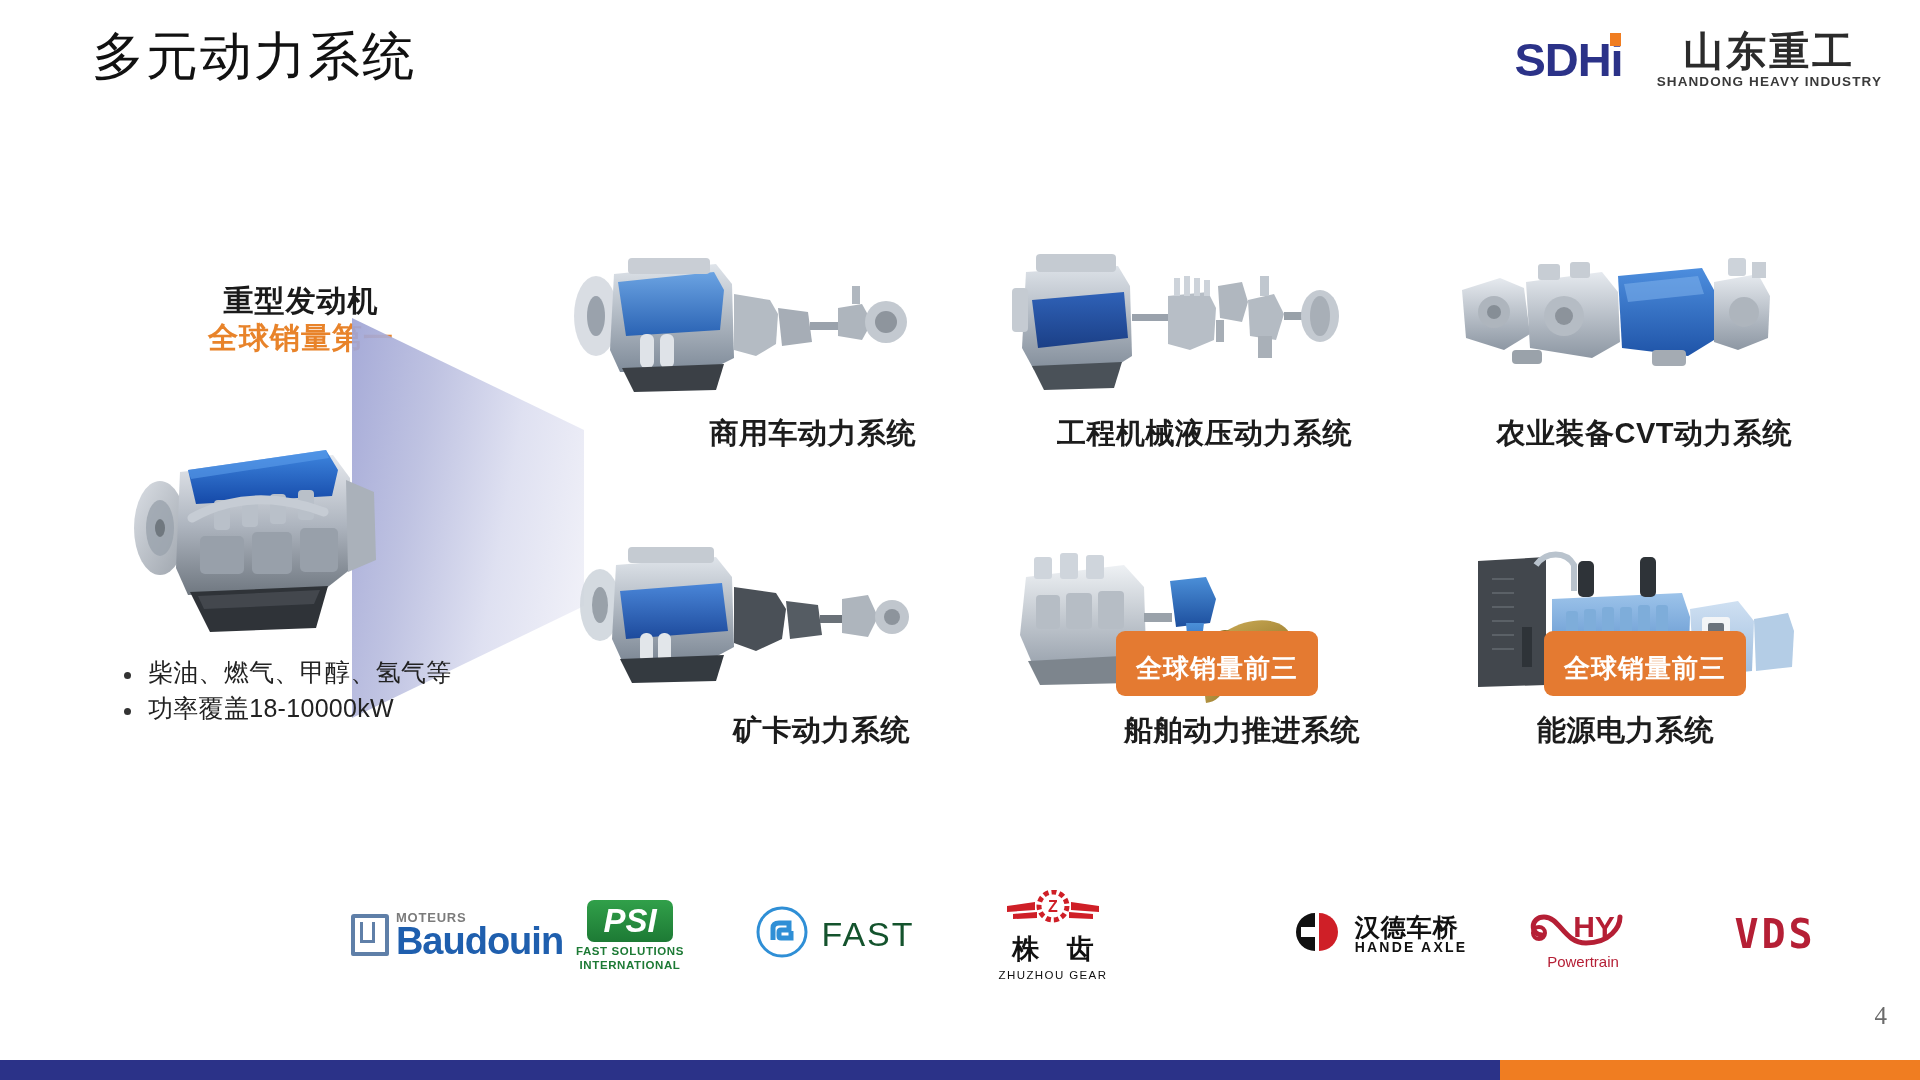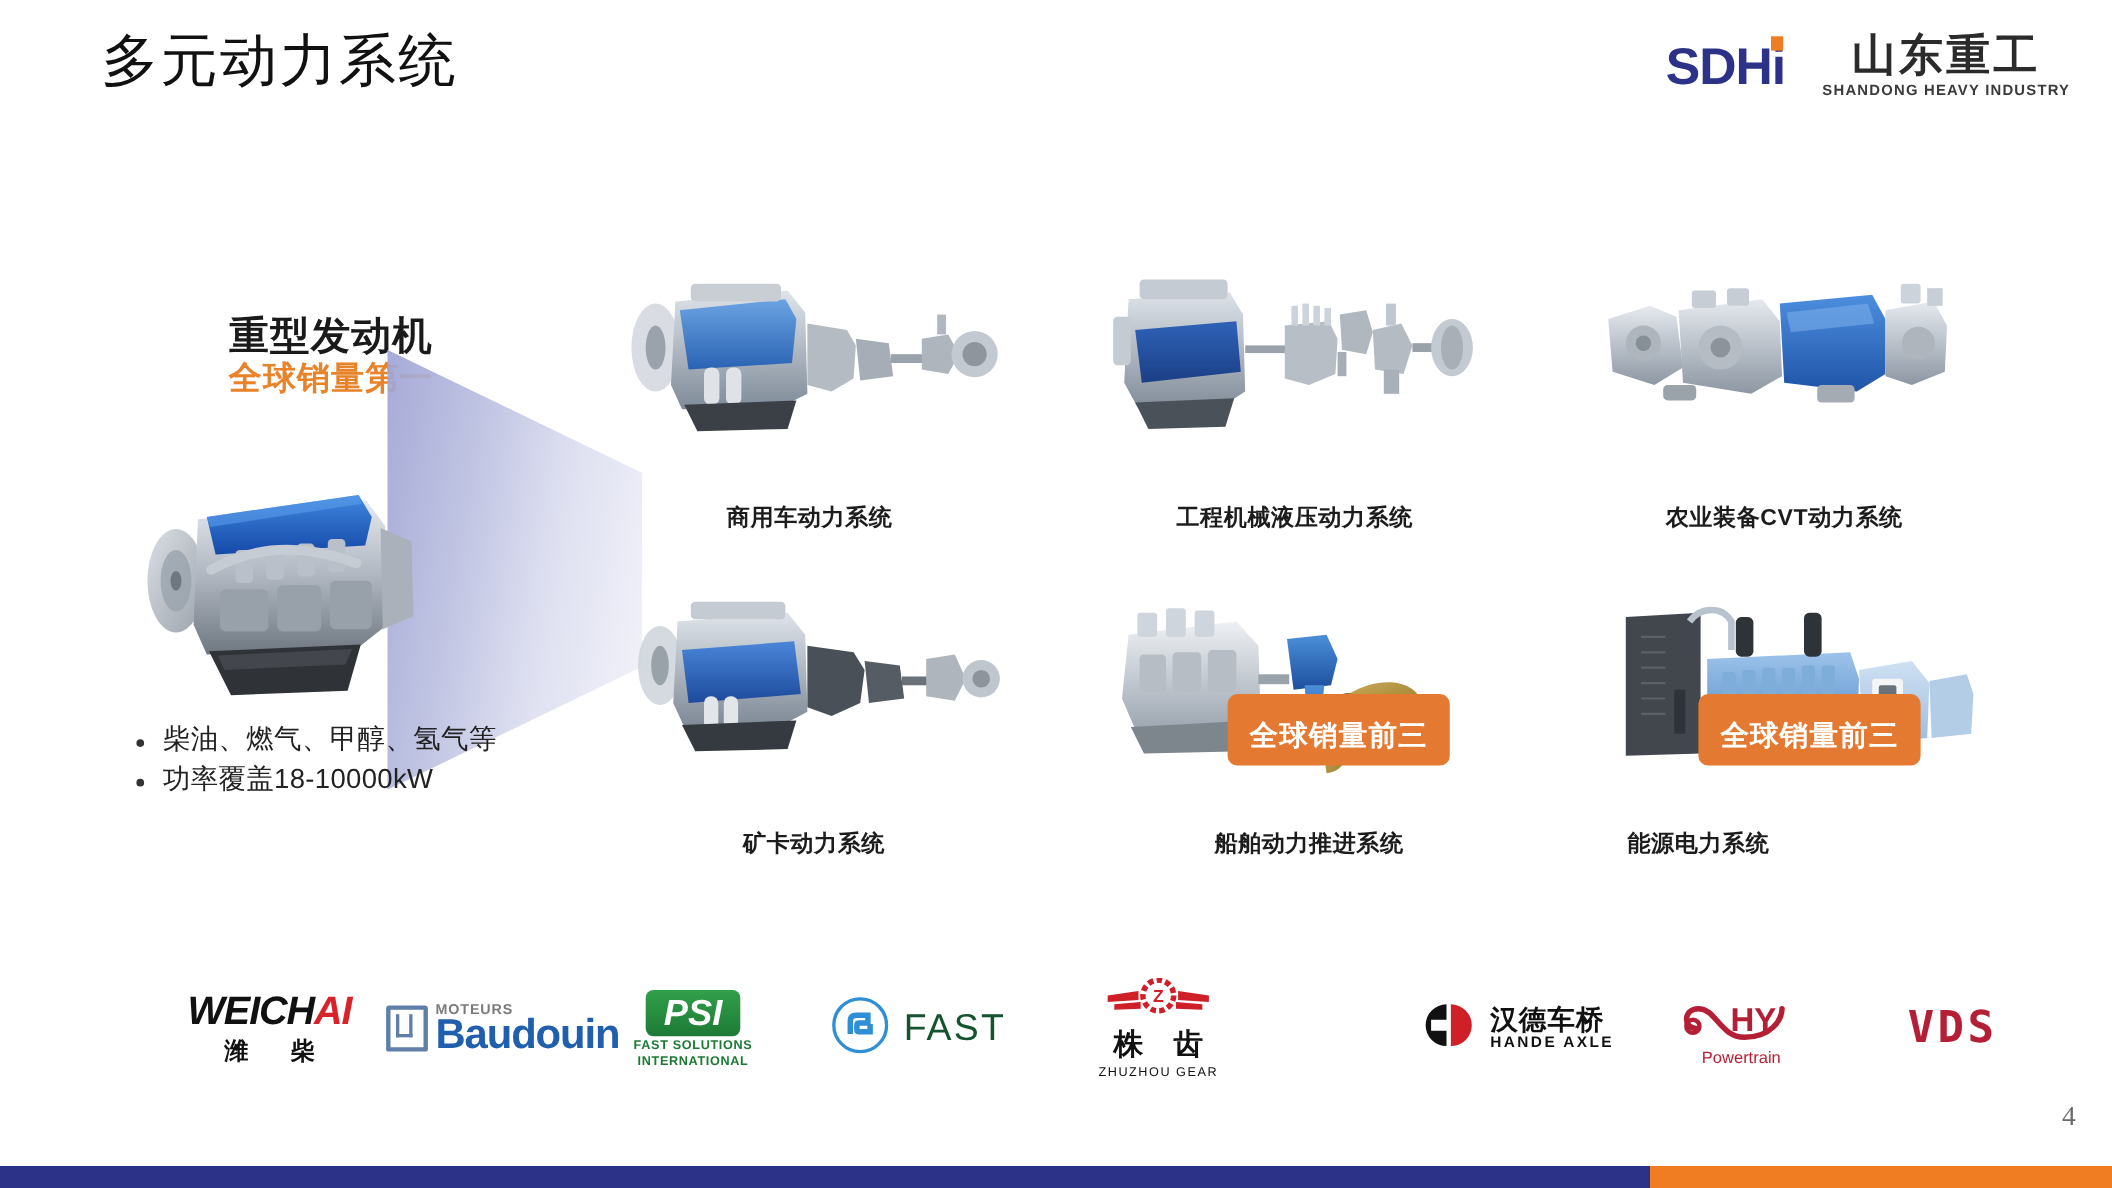--- a/index.html
+++ b/index.html
@@ -28,21 +28,21 @@
   .logo-sdhi .dot{
     position:absolute;right:2px;top:-3px;width:11px;height:13px;background:#f07d21;
   }
   .logo-div{width:2px;height:46px;background:#ffffff;}
   .logo-cn{display:flex;flex-direction:column;align-items:center;}
   .logo-cn .cn{font-size:40px;font-weight:bold;color:#2b2b2b;letter-spacing:3px;line-height:1.05;}
   .logo-cn .en{font-size:13.5px;font-weight:bold;color:#3a3a3a;letter-spacing:1.1px;margin-top:2px;}
 
   
   .hero-head{position:absolute;left:186px;top:283px;text-align:center;width:230px;}
-  .hero-head .l1{font-size:36px;font-weight:bold;color:#1a1a1a;letter-spacing:1px;line-height:1.22;}
+  .hero-head .l1{font-size:30px;font-weight:bold;color:#1a1a1a;letter-spacing:1px;line-height:1.22;}
   .hero-head .l2{font-size:30px;font-weight:bold;color:#e8832a;letter-spacing:1px;line-height:1.22;}
 
   .cone{
     position:absolute;left:352px;top:318px;width:232px;height:400px;
     clip-path:polygon(0% 0%,100% 28%,100% 72%,0% 100%);
     background:linear-gradient(100deg,#9ea3d4 0%,#b9bddf 30%,#dcdef0 62%,#f3f3f9 100%);
     opacity:.92;
   }
 
   .hero-engine{position:absolute;left:118px;top:400px;width:300px;height:250px;}
@@ -54,22 +54,22 @@
   }
   .bullets li:before{
     content:"";position:absolute;left:6px;top:17px;width:7px;height:7px;border-radius:50%;background:#333;
   }
   .bullets{margin:0;padding:0;}
 
   
   .cell{position:absolute;}
   .cell .pic{position:relative;width:100%;}
   .cell .cap{
-    position:absolute;left:0;width:100%;text-align:center;
-    font-size:21px;font-weight:bold;color:#1c1c1c;letter-spacing:.5px;white-space:nowrap;margin-top:42px;
+    position:absolute;left:0;width:100%;text-align:right;
+    font-size:29px;font-weight:bold;color:#1c1c1c;letter-spacing:.5px;white-space:nowrap;
   }
   .badge{
     position:absolute;background:#e47a31;color:#ffffff;border-radius:9px;
     font-size:26px;font-weight:bold;letter-spacing:1px;
     padding:20px 20px 10px;white-space:nowrap;z-index:6;
   }
 
   
   .strip{position:absolute;left:0;top:880px;width:1920px;height:110px;}
   .brand{position:absolute;display:flex;flex-direction:column;align-items:center;justify-content:center;}
@@ -447,27 +447,20 @@
         <rect x="238" y="112" width="16" height="4" fill="#c2c8ce"></rect>
         <rect x="238" y="120" width="16" height="4" fill="#c2c8ce"></rect>
       </svg>
     </div>
     <div class="badge" style="left:74px;top:96px;">全球销量前三</div>
     <div class="cap" style="top:176px;left:-96px;">能源电力系统</div>
   </div>
 
   <div class="strip">
 
-    <div class="brand" style="left:150px;top:14px;width:190px;height:80px;">
-      <div class="weichai-top">
-        <span class="blk">WEICH</span>
-        <span class="red">AI</span>
-      </div>
-      <div class="weichai-cn">潍 柴</div>
-    </div>
 
     <div class="brand" style="left:352px;top:20px;width:210px;height:70px;">
       <div class="baud">
         <span class="baud-mark"></span>
         <span class="baud-txt">
           <span class="sm">MOTEURS</span>
           <span class="bg">Baudouin</span>
         </span>
       </div>
     </div>

